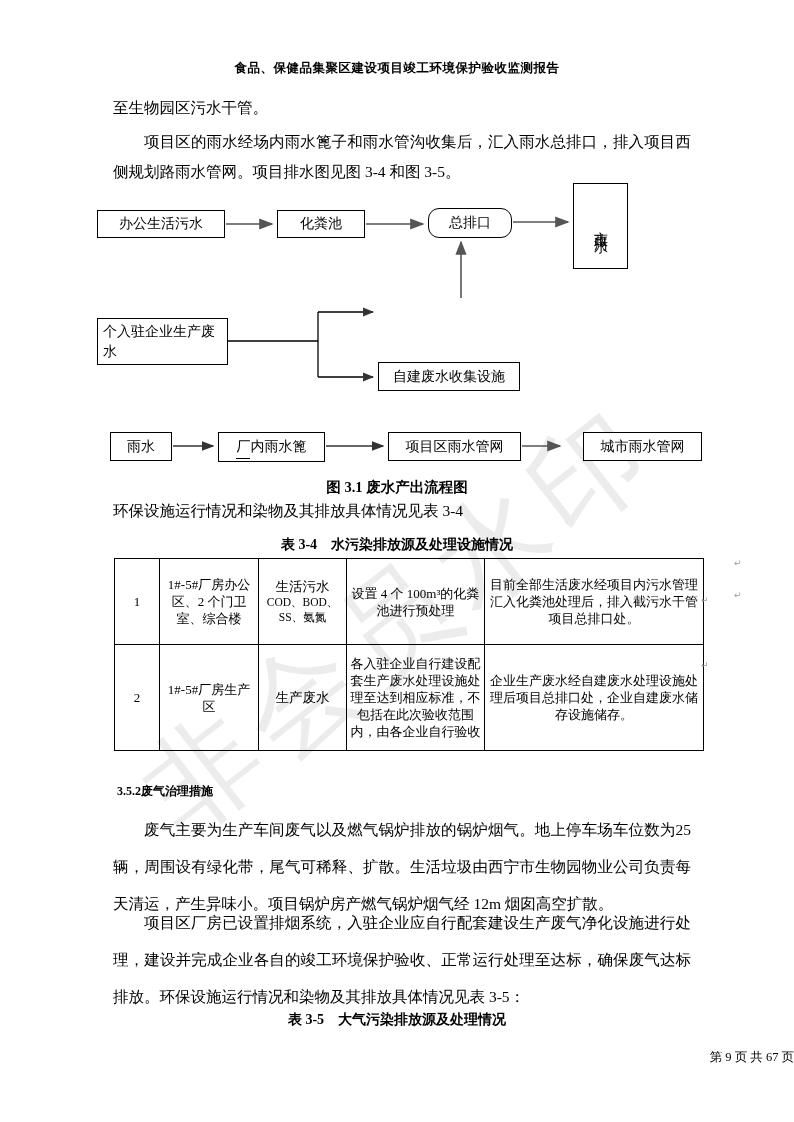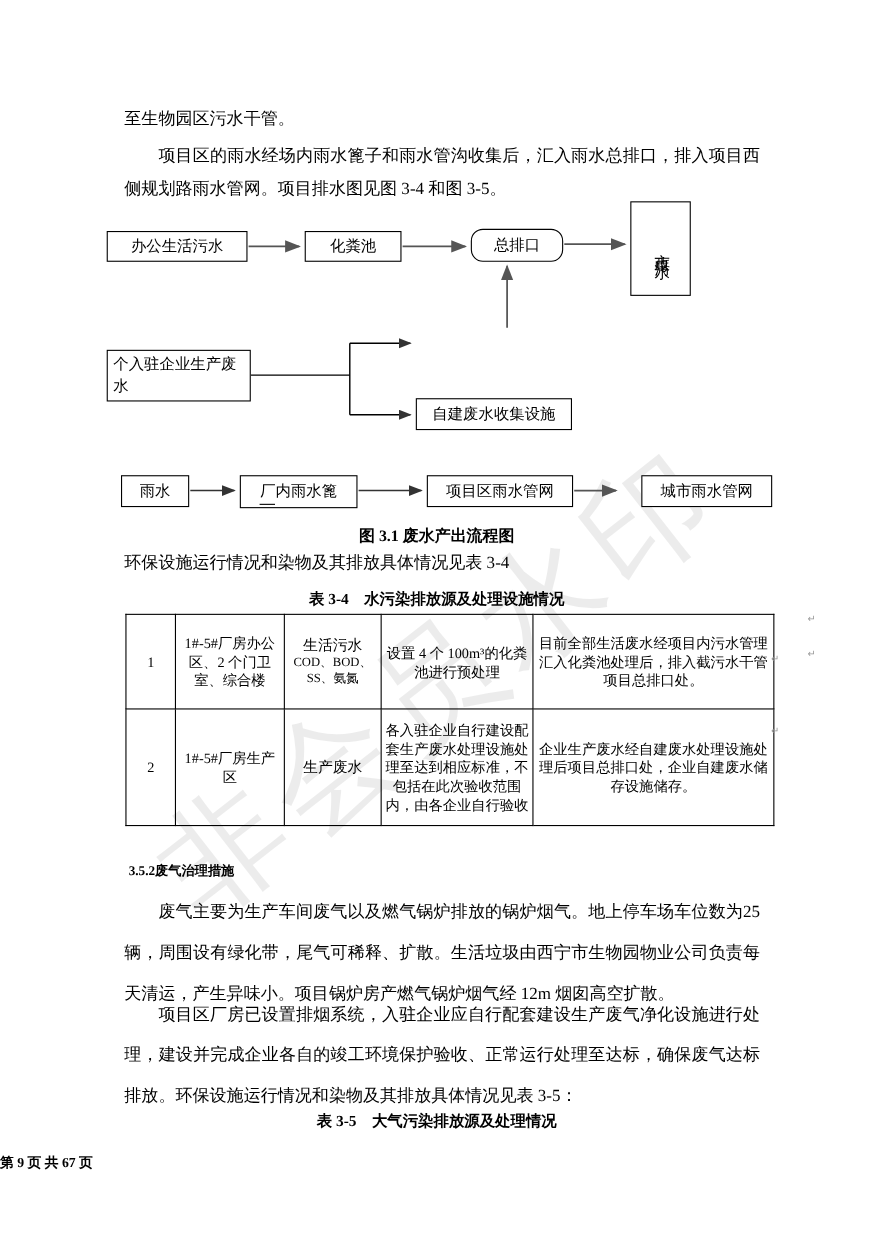--- a/index.html
+++ b/index.html
@@ -45,33 +45,34 @@
   .factor-main{display:block;font-size:13.5px;}
   .factor-sub{display:block;font-size:11.5px;line-height:15px;}
   .dest-cell{font-size:13.5px;}
   .sec-heading{position:absolute;top:783px;left:117px;font-size:12px;font-weight:bold;}
   .pA{position:absolute;top:811px;left:113px;width:578px;font-size:15.5px;
         line-height:37px;text-align:justify;text-indent:2em;}
   .pB{position:absolute;top:904px;left:113px;width:578px;font-size:15.5px;
         line-height:37px;text-align:justify;text-indent:2em;}
   .t35-caption{position:absolute;top:1011px;left:0;width:100%;text-align:center;
         font-weight:bold;font-size:14px;}
-  .footer{position:absolute;top:1049px;left:0;width:100%;text-align:left;font-size:12.5px;font-weight:bold;}
+  .footer{position:absolute;top:1049px;left:0;width:100%;text-align:right;font-size:12.5px;}
   .return-mark{position:absolute;font-size:9px;color:#999;
         font-family:"DejaVu Sans",sans-serif;}
   .rm1{left:734px;top:558px;} .rm2{left:734px;top:590px;}
   .rm3{left:701px;top:595px;} .rm4{left:701px;top:660px;}
 </style>
 </head>
 <body>
 
 <div class="page">
 
   <div class="watermark">非会员水印</div>
 
+  <div class="header-title">食品、保健品集聚区建设项目竣工环境保护验收监测报告</div>
 
   <div class="p1">至生物园区污水干管。</div>
   <div class="p2">项目区的雨水经场内雨水篦子和雨水管沟收集后，汇入雨水总排口，排入项目西侧规划路雨水管网。项目排水图见图 3-4 和图 3-5。</div>
 
   <div class="flowchart">
     <svg class="connectors" viewBox="0 0 794 300">
       <defs>
         <marker id="arrg" markerWidth="9" markerHeight="8" refX="8" refY="3.5" orient="auto">
           <path d="M0,0 L9,3.5 L0,7 z" fill="#555"></path>
         </marker>

